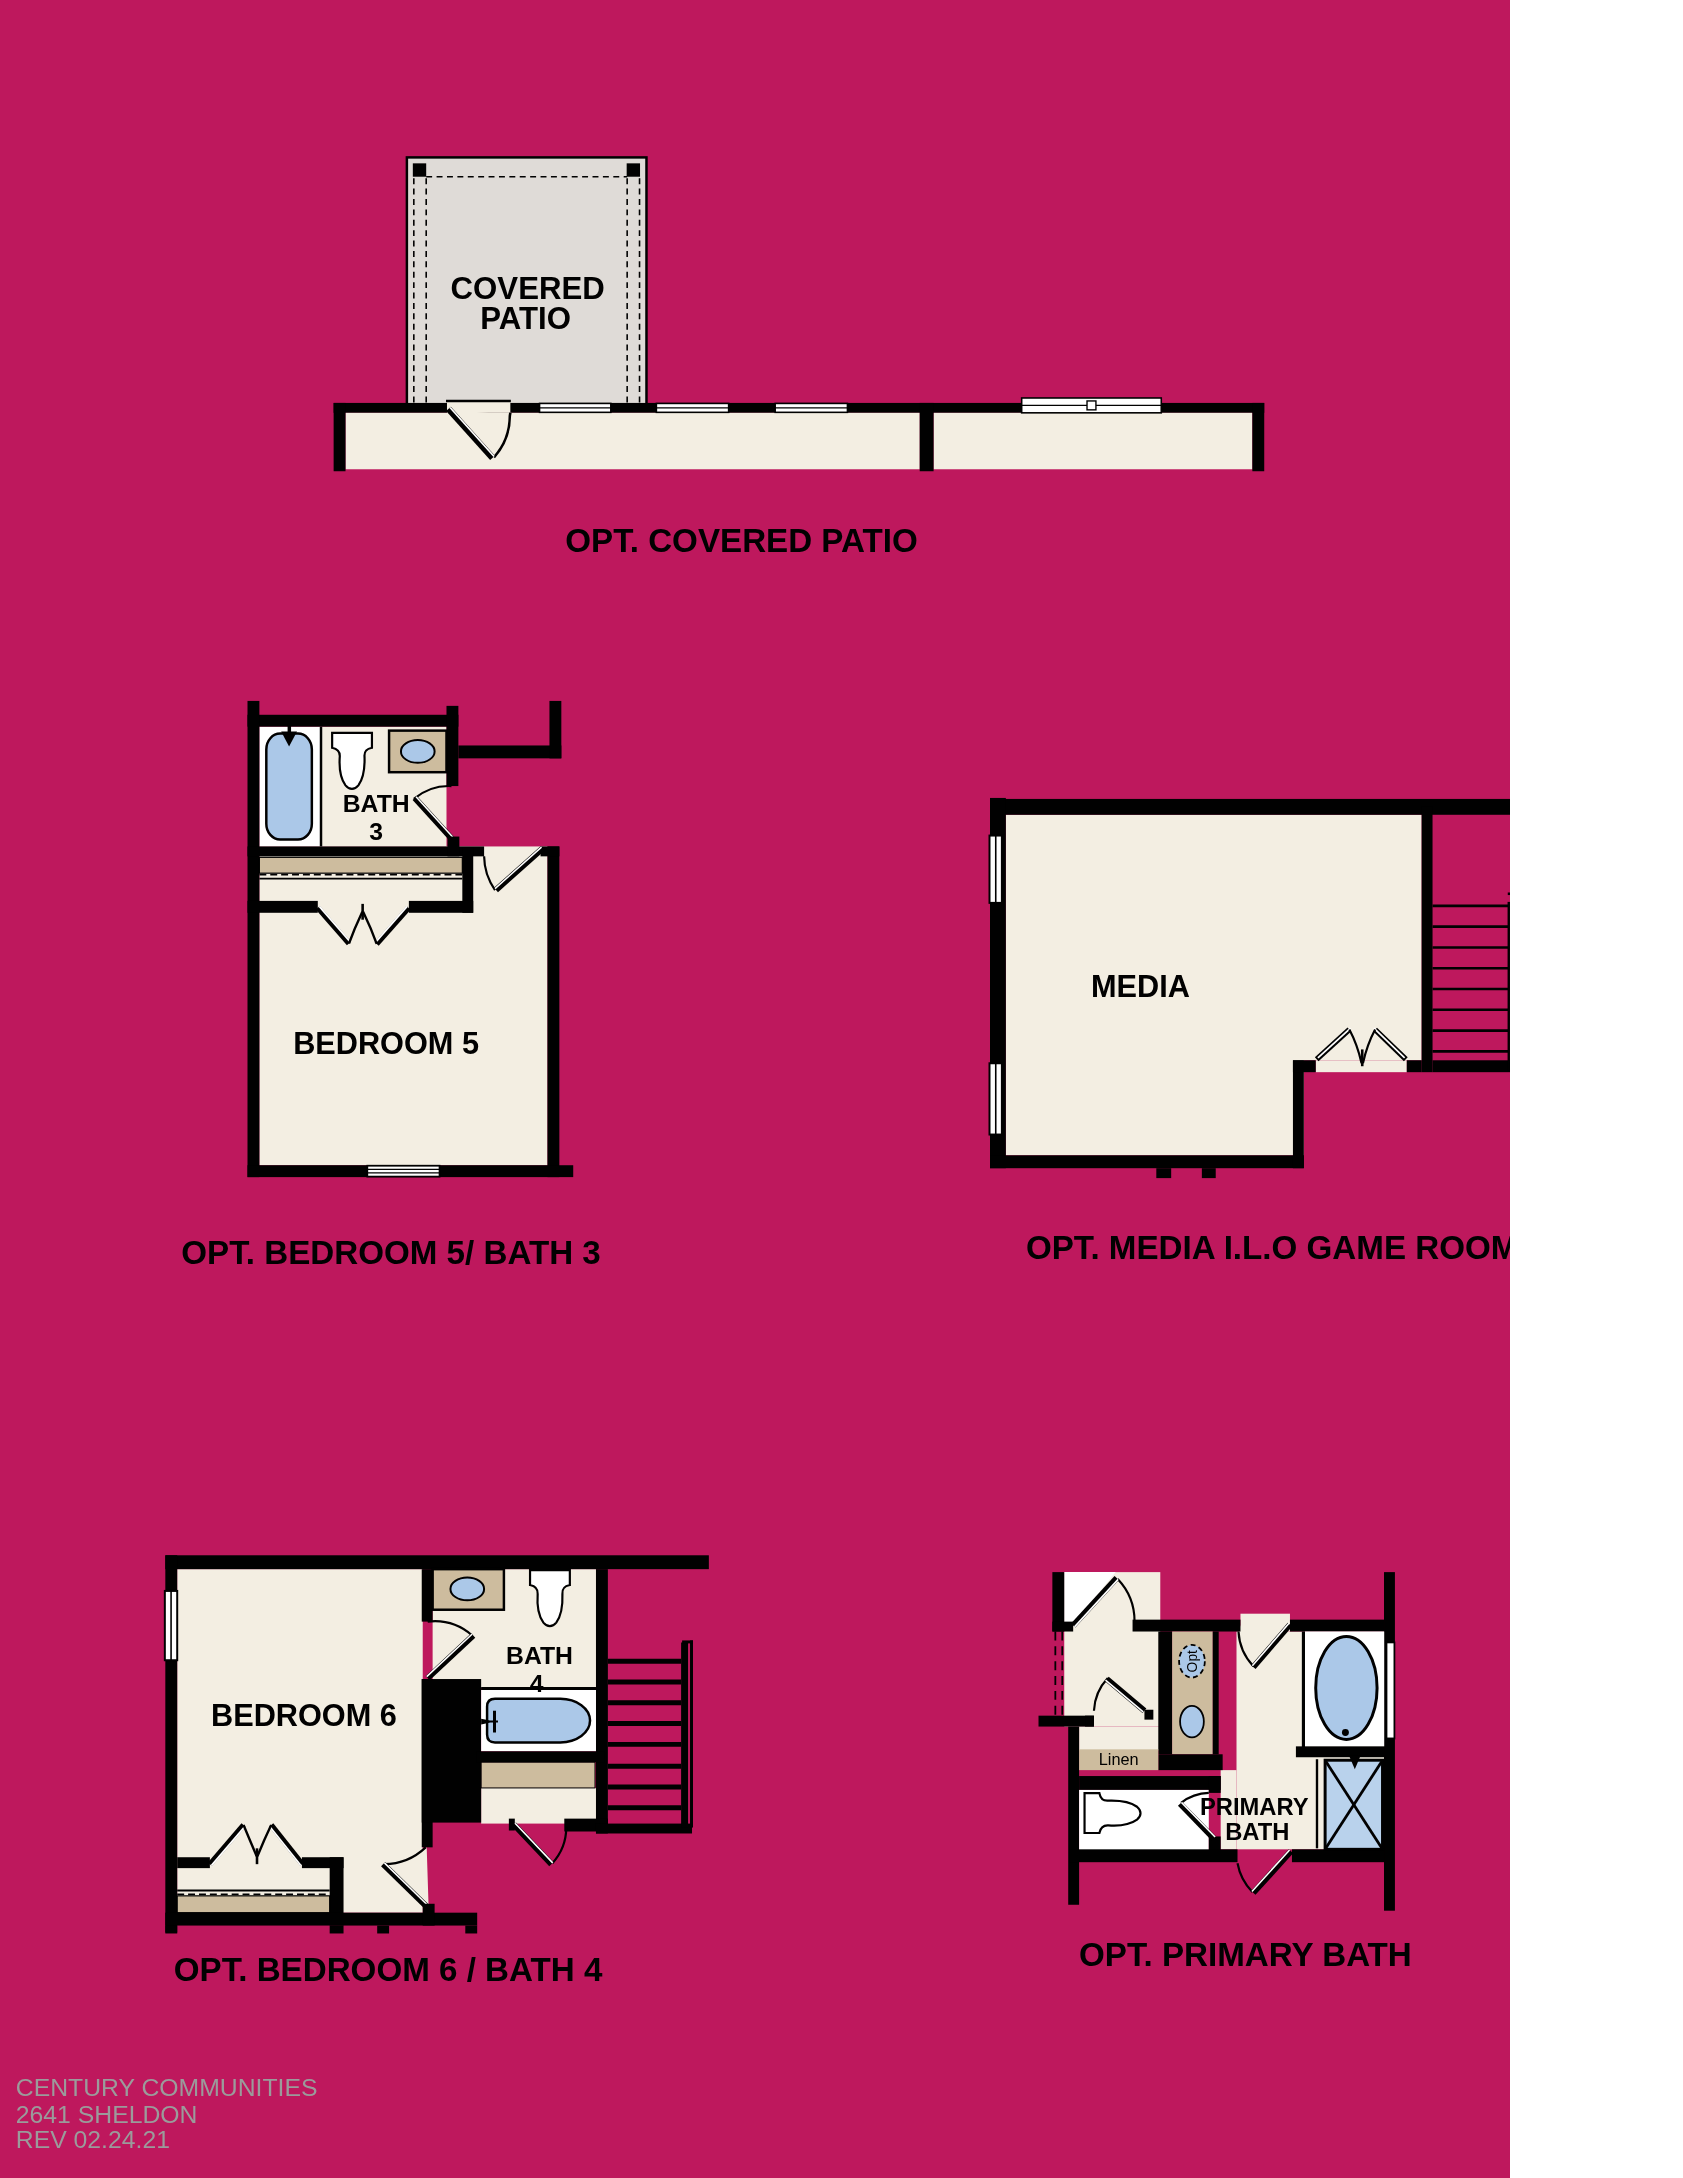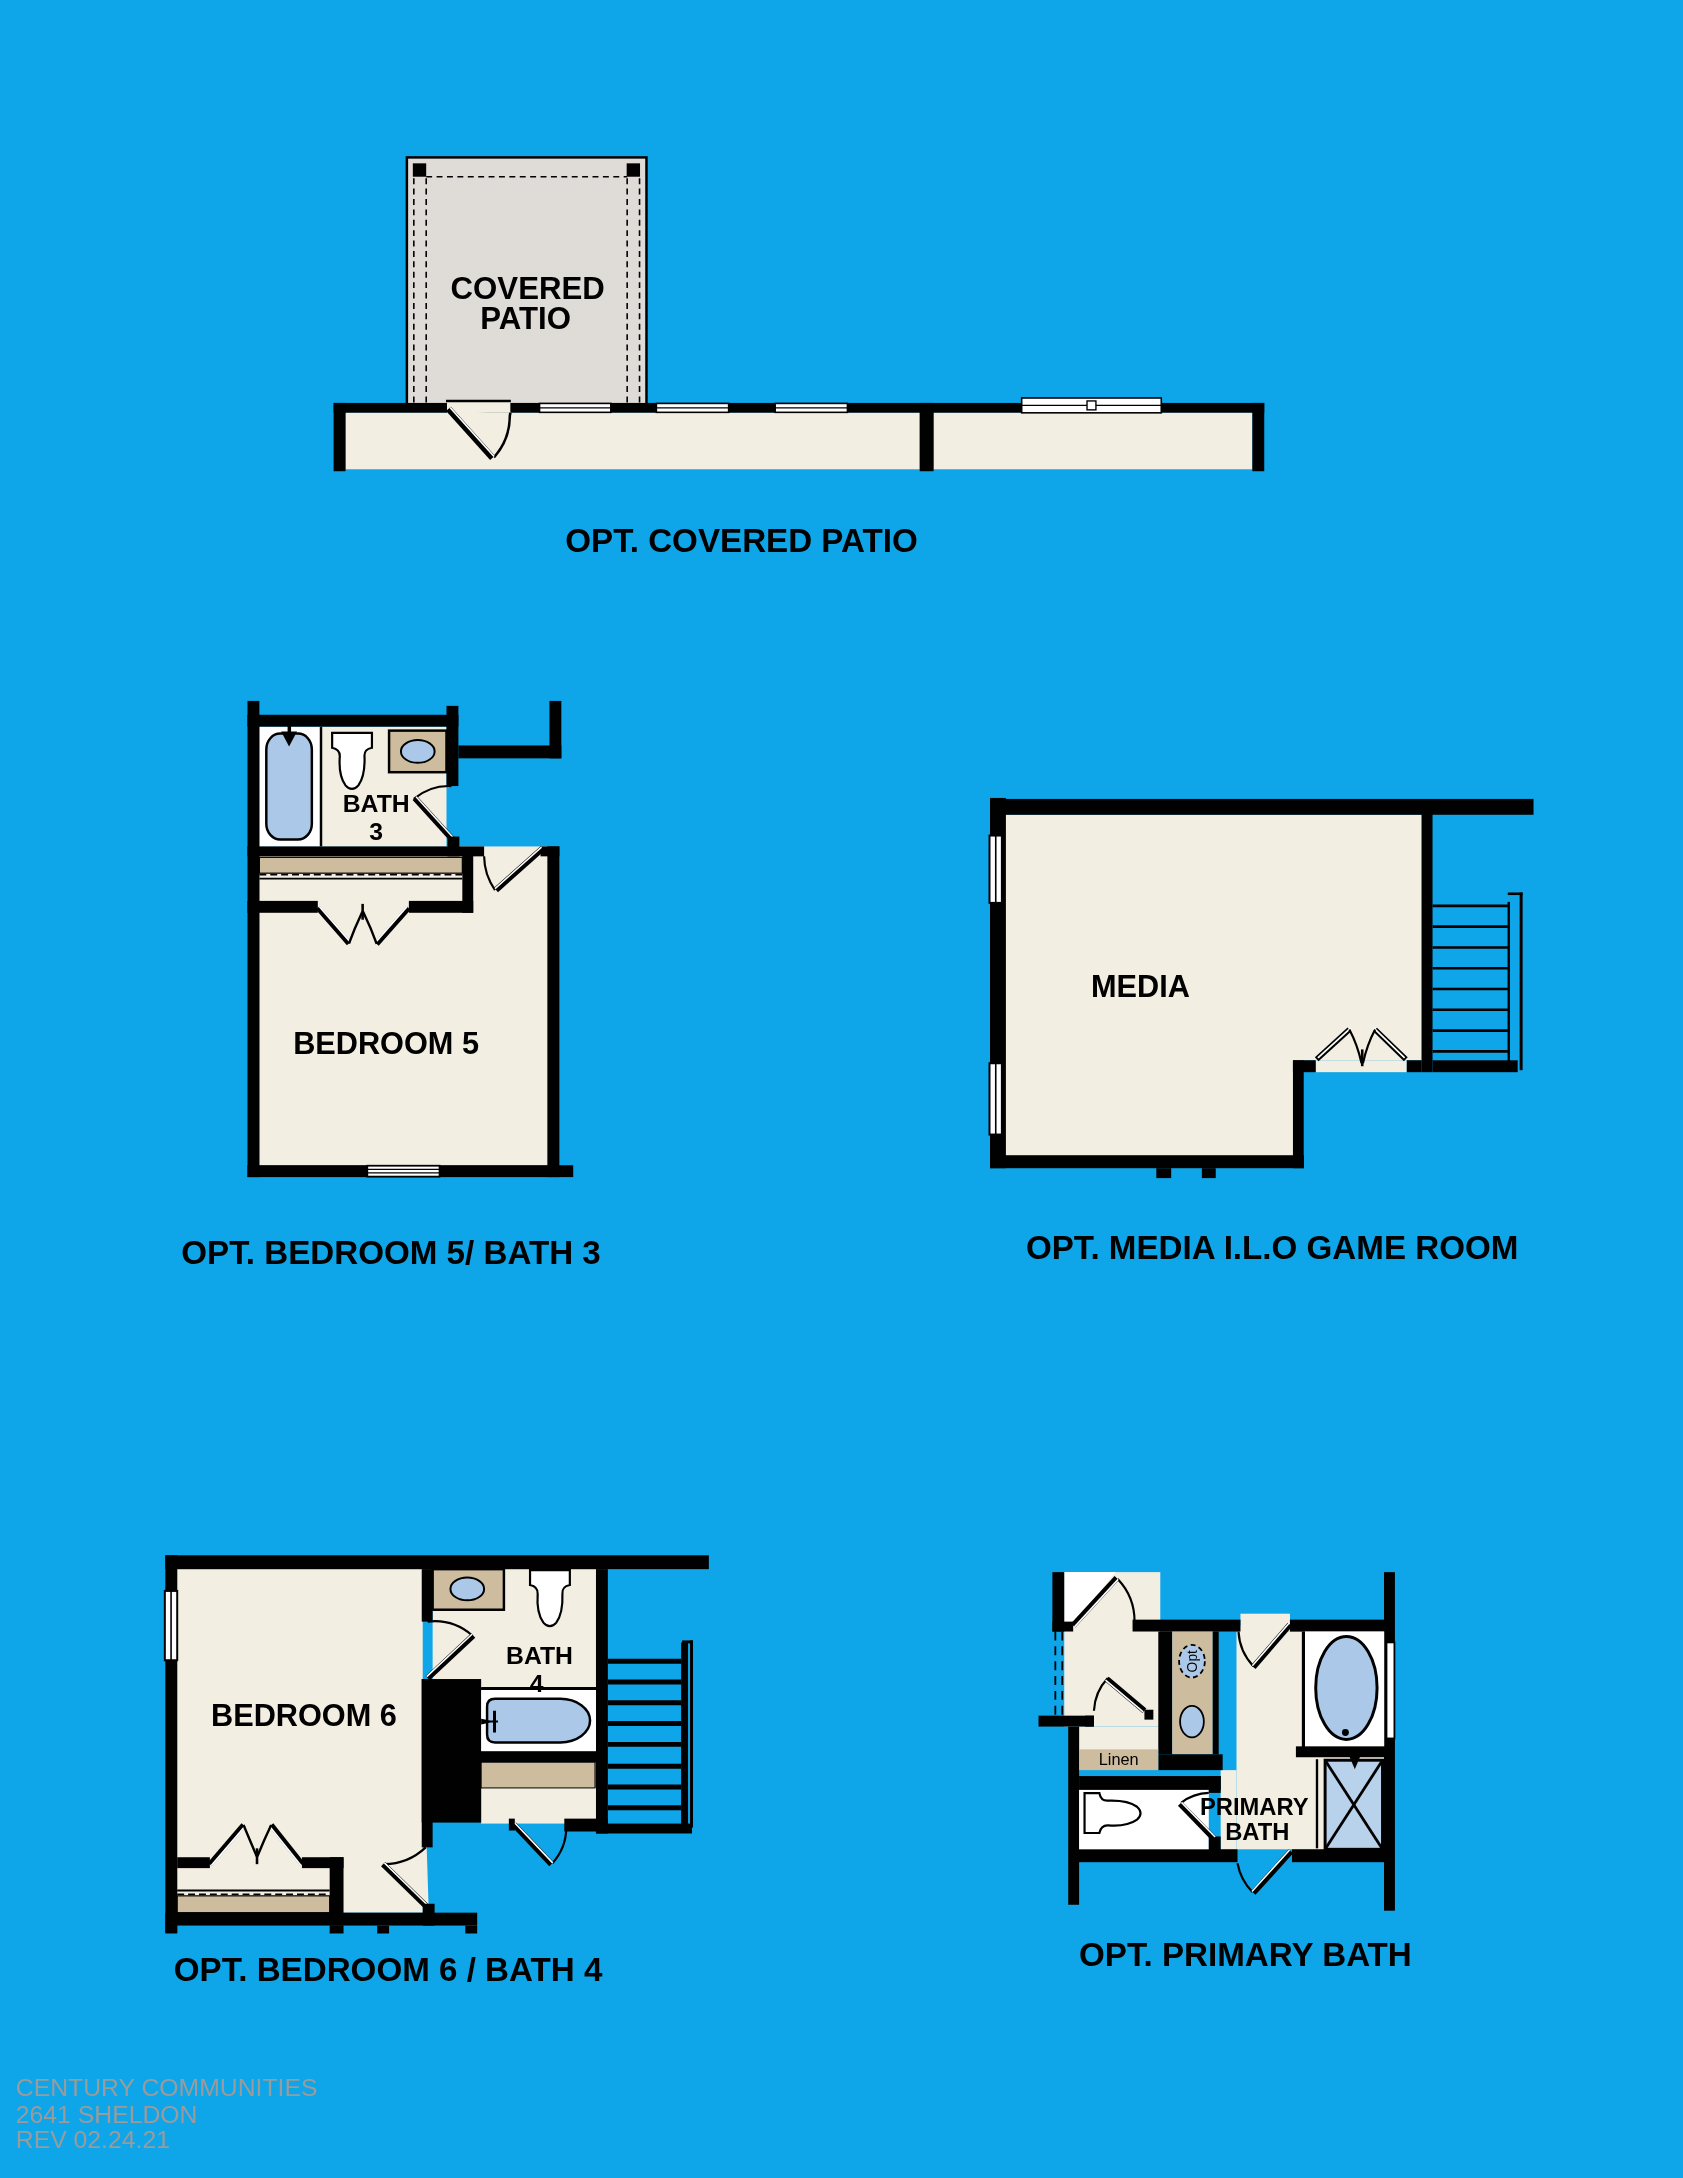--- a/index.html
+++ b/index.html
@@ -1,16 +1,16 @@
 <!DOCTYPE html>
 <html><head>
 <meta charset="utf-8">
 <style>
 html,body{margin:0;padding:0;background:#ffffff;}
-#page{position:relative;width:1683px;height:2178px;background:#0ea5e9;overflow:hidden;}
+#page{position:relative;width:1510px;height:2178px;background:#be185d;overflow:hidden;}
 svg{position:absolute;left:0;top:0;}
 text{font-family:"Liberation Sans",sans-serif;}
 .lbl{font-weight:bold;fill:#010101;}
 .cap{font-weight:bold;fill:#010101;}
 </style>
 </head>
 <body>
 <div id="page">
 <svg width="1683" height="2178" viewBox="0 0 1700 2200">
 <defs>

